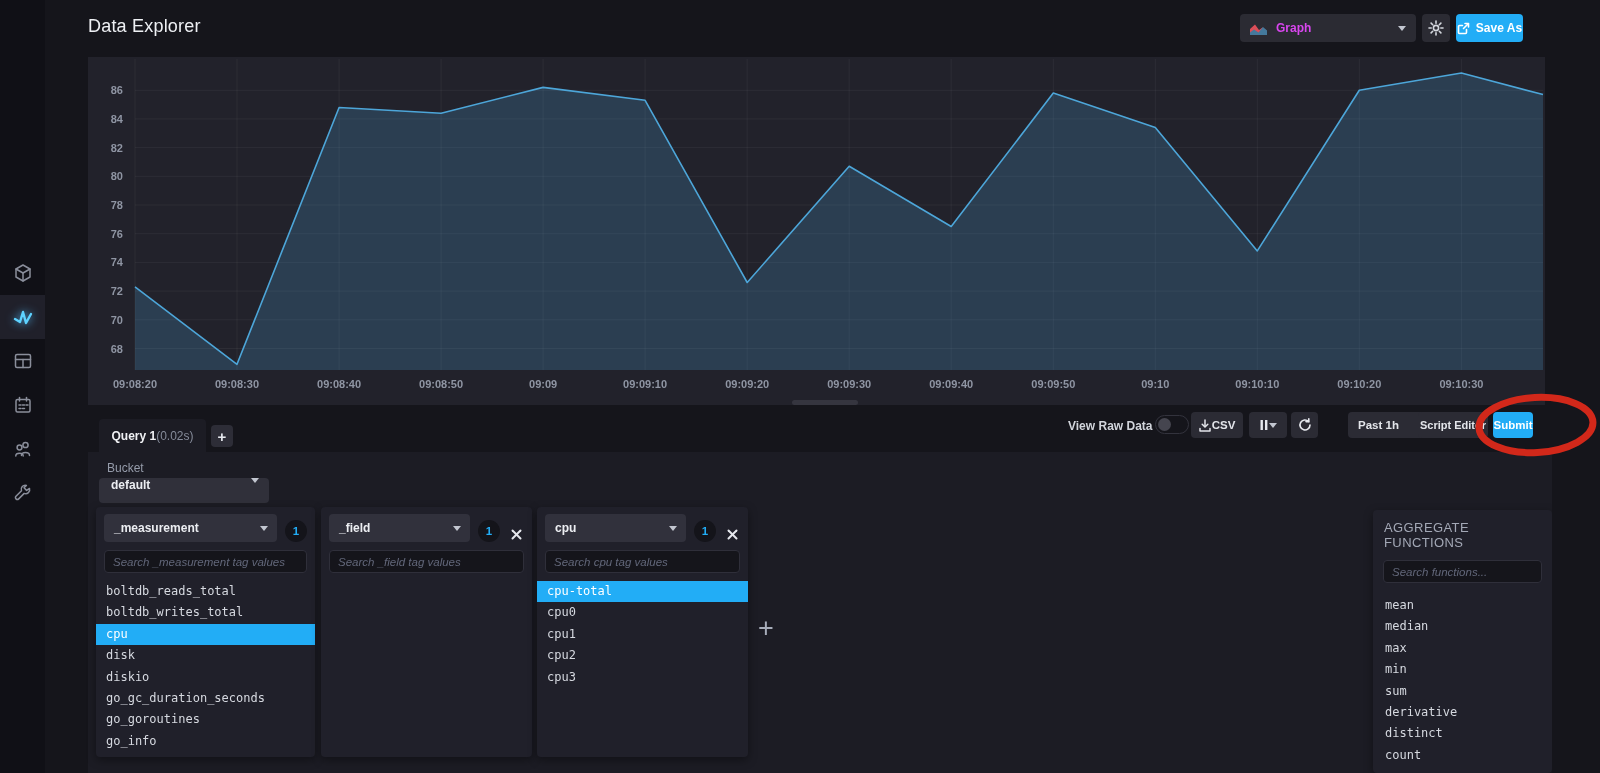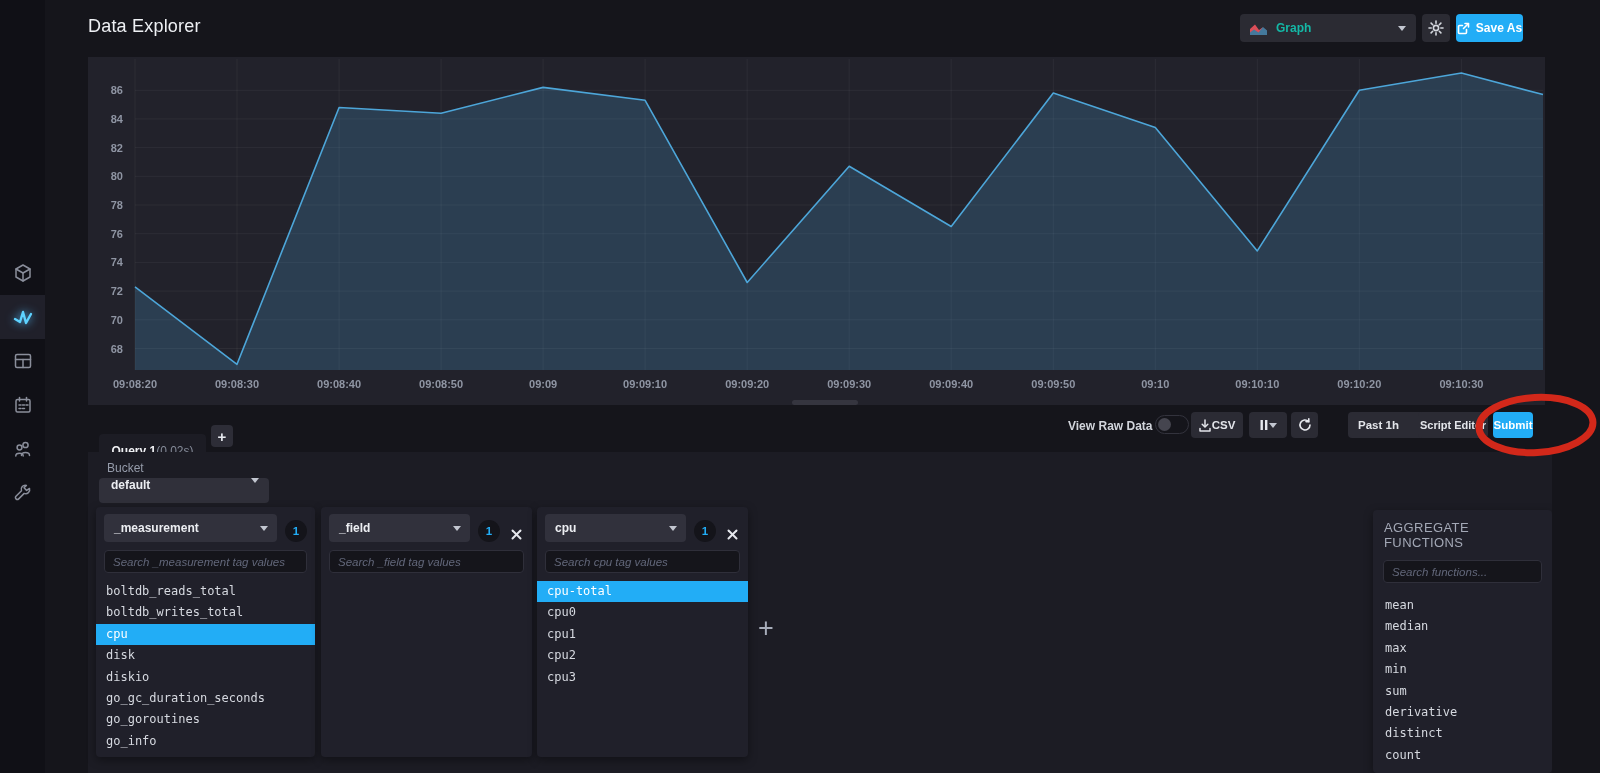--- a/index.html
+++ b/index.html
@@ -14,34 +14,34 @@
 
   
   #nav { left:0; top:0; width:45px; height:773px; background:#101016; z-index:5; }
   .nav-item { width:45px; height:44px; display:flex; align-items:center; justify-content:center; color:#8a8e9b; cursor:pointer; }
   .nav-item.active { background:#20202a; color:#5ed2ff; }
   .nav-item.active svg { filter:drop-shadow(0 0 5px rgba(80,190,255,.95)); }
   .nav-item svg { stroke:currentColor; fill:none; stroke-width:1.5; stroke-linecap:round; stroke-linejoin:round; }
 
   
   #page-title { left:88px; top:16px; font-size:18px; font-weight:500; color:#eef0f4; letter-spacing:.2px; }
-  .chip { background:#2b2b33; border-radius:4px; height:28px; display:flex; align-items:center; font-size:12px; font-weight:700; color:#14b8a6; cursor:pointer; }
+  .chip { background:#2b2b33; border-radius:4px; height:28px; display:flex; align-items:center; font-size:12px; font-weight:700; color:#d946ef; cursor:pointer; }
   #viz-dropdown { left:1240px; top:14px; width:176px; padding:0 10px; justify-content:flex-start; gap:8px; }
   #viz-dropdown .spacer { flex:1; }
   #gear-btn { left:1422px; top:14px; width:28px; justify-content:center; }
   #saveas-btn { left:1456px; top:14px; width:67px; background:#22ADF6; color:#fff; justify-content:center; gap:6px; }
   .caret { width:0; height:0; border-left:4px solid transparent; border-right:4px solid transparent; border-top:5px solid #c2c6d0; }
 
   
   #chart-panel { left:88px; top:57px; width:1457px; height:348px; background:#22222b; }
   #chart-svg text.tick { font-family:"Liberation Sans", sans-serif; font-size:11px; font-weight:700; fill:#8f95a3; }
   #drag-handle { left:792px; top:400px; width:66px; height:5px; background:#35353f; border-radius:3px; cursor:row-resize; }
 
   
-  #query-tab { left:99px; top:434px; width:107px; height:34px; background:#1c1c24; border-radius:4px 4px 0 0; display:flex; align-items:center; justify-content:center; font-size:12px; cursor:pointer; }
+  #query-tab { left:99px; top:419px; width:107px; height:34px; background:#1c1c24; border-radius:4px 4px 0 0; display:flex; align-items:center; justify-content:center; font-size:12px; cursor:pointer; }
   #query-tab .tname { font-weight:700; color:#f0f1f4; }
   #query-tab .tdur { color:#858b99; }
   #add-query-btn { left:211px; top:425px; width:22px; height:22px; background:#2d2d37; border-radius:4px; color:#e6e8ee; font-size:15px; font-weight:700; display:flex; align-items:center; justify-content:center; cursor:pointer; }
   .tbtn { position:absolute; top:412px; height:26px; background:#2b2b34; border-radius:4px; display:flex; align-items:center; justify-content:center; gap:1px; font-size:11.5px; font-weight:700; color:#e3e5ea; cursor:pointer; }
   #viewraw-label { left:1068px; top:419px; font-size:12px; font-weight:700; color:#d2d5dc; }
   #viewraw-toggle { left:1155px; top:415px; width:34px; height:19px; border-radius:10px; background:#15151b; border:1px solid #33333d; cursor:pointer; }
   #viewraw-toggle .knob { position:absolute; left:2px; top:2px; width:13px; height:13px; border-radius:50%; background:#45454f; }
   #submit-btn { background:#22ADF6; color:#fff; }
 
   

